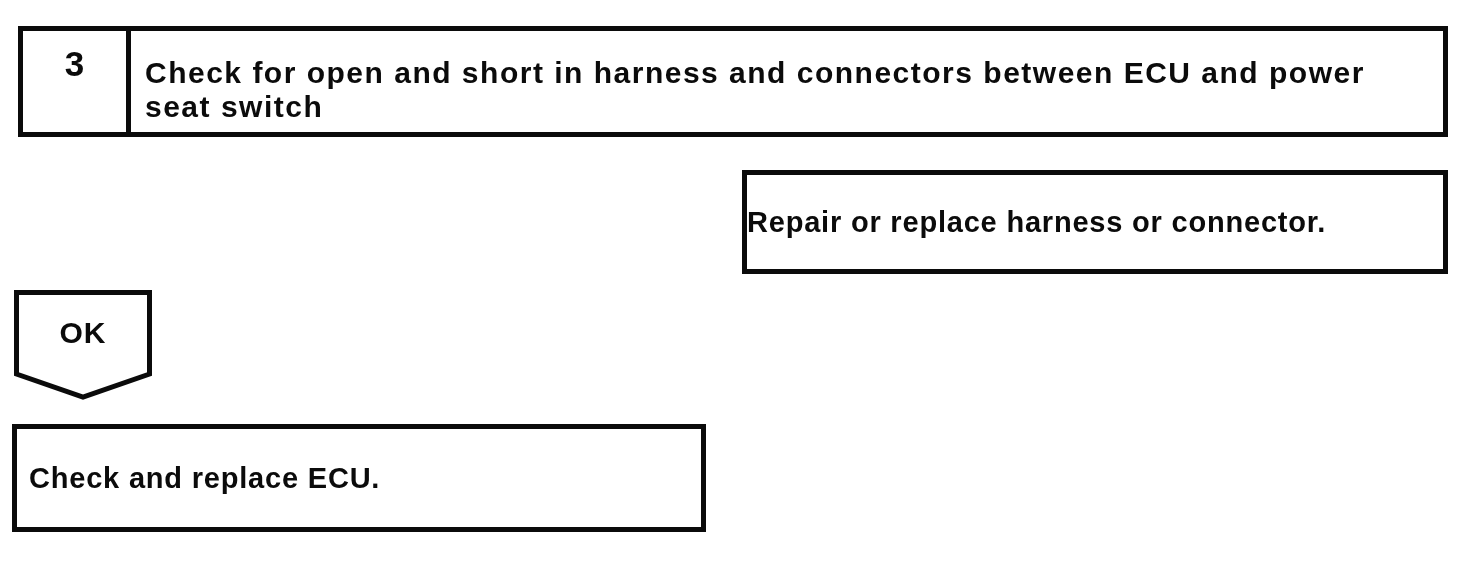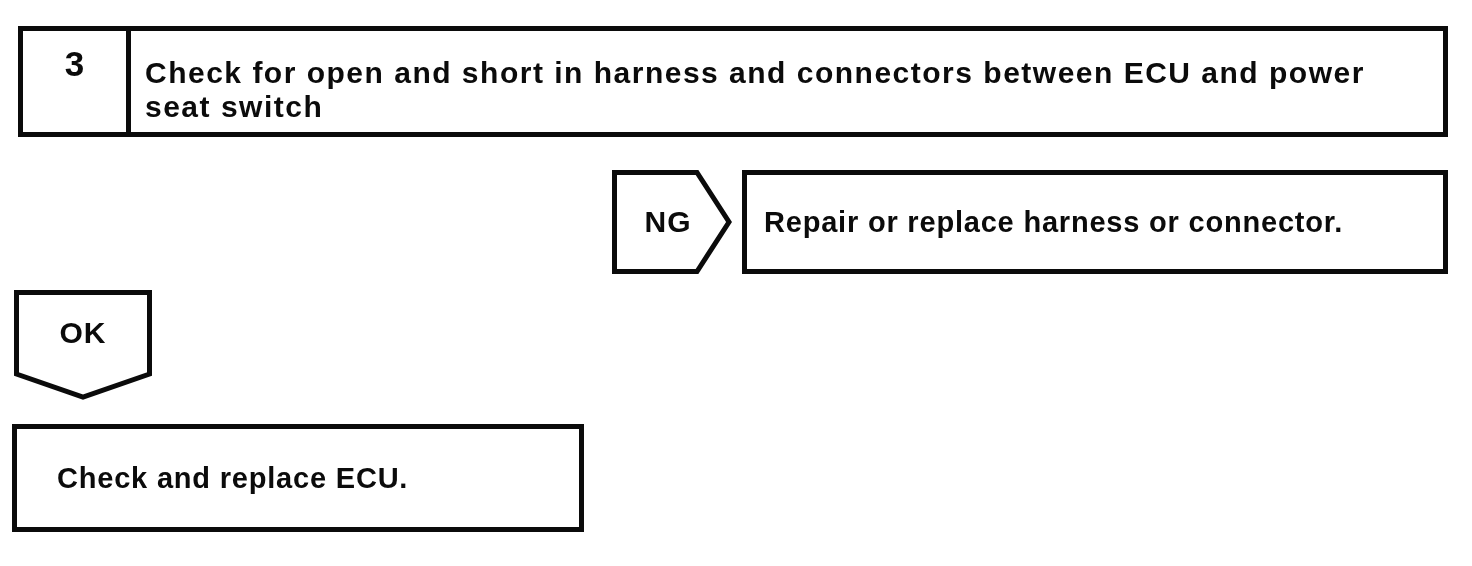--- a/index.html
+++ b/index.html
@@ -93,46 +93,39 @@
     display: flex;
     align-items: center;
     font-size: 29px;
     letter-spacing: 0.8px;
   }
   .ng-action-box {
     left: 742px;
     top: 170px;
     width: 706px;
     height: 104px;
-    padding-left: 17px;
   }
   .ok-action-box {
     left: 12px;
     top: 424px;
-    width: 572px;
+    width: 694px;
     height: 108px;
-    padding-left: 40px;
+    padding-left: 12px;
   }
 </style>
 </head>
 <body>
 
 <div class="canvas">
 
   <div class="box step-box">
     <div class="step-number">3</div>
     <div class="step-title">Check for open and short in harness and connectors between ECU and power seat switch</div>
   </div>
 
-  <div class="connector ng-connector">
-    <svg width="120" height="104" viewBox="0 0 120 104">
-      <polygon points="2.5,2.5 85,2.5 117,52 85,101.5 2.5,101.5" fill="#ffffff" stroke="#0b0b0b" stroke-width="5" stroke-linejoin="miter"></polygon>
-    </svg>
-    <span class="label">NG</span>
-  </div>
 
   <div class="box action-box ng-action-box">
     <span>Repair or replace harness or connector.</span>
   </div>
 
   <div class="connector ok-connector">
     <svg width="138" height="110" viewBox="0 0 138 110">
       <polygon points="2.5,2.5 135.5,2.5 135.5,84 69,107 2.5,84" fill="#ffffff" stroke="#0b0b0b" stroke-width="5" stroke-linejoin="miter"></polygon>
     </svg>
     <span class="label">OK</span>

